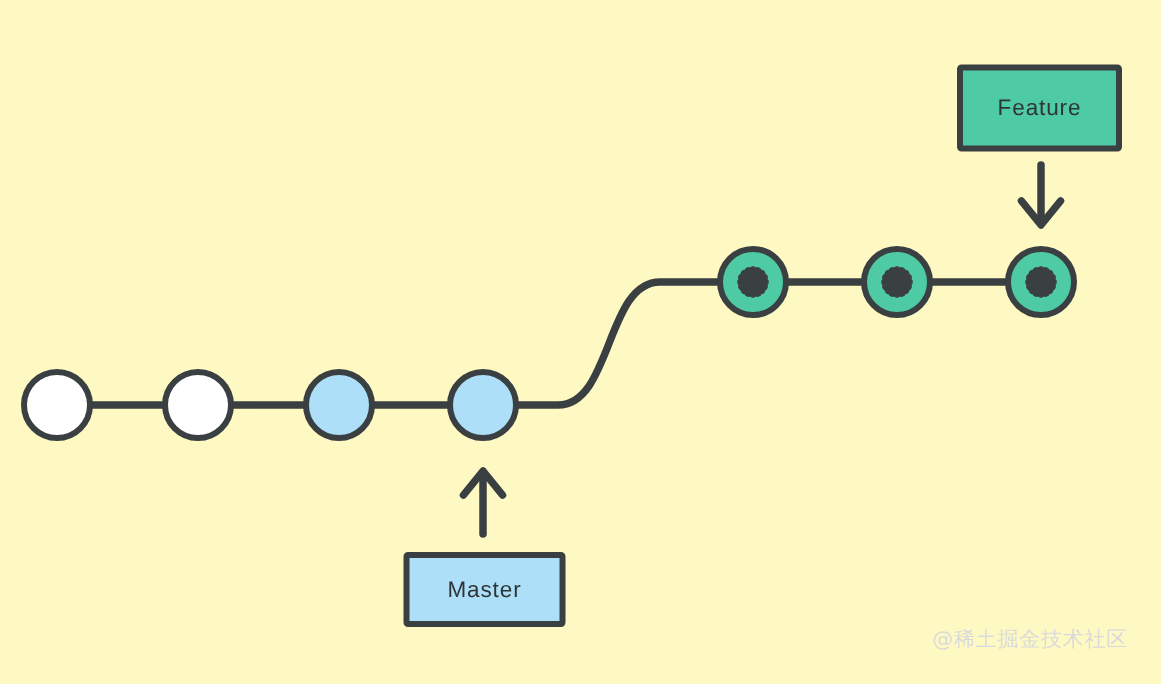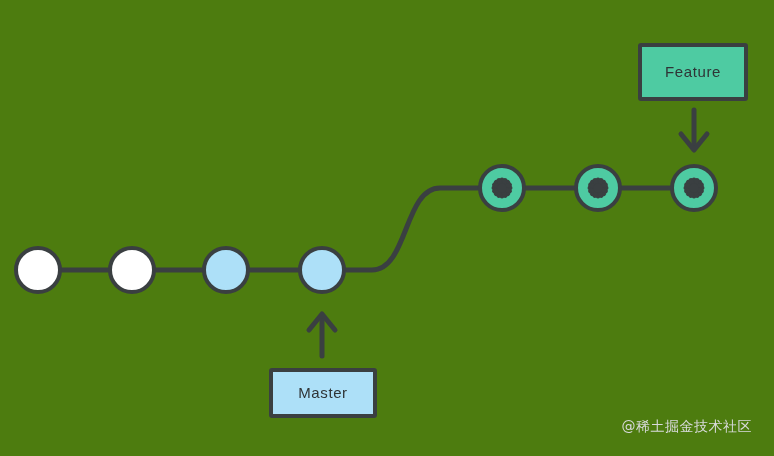--- a/index.html
+++ b/index.html
@@ -8,21 +8,21 @@
     padding: 0;
     background: #ffffff;
   }
   body {
     font-family: "Liberation Sans", "DejaVu Sans", sans-serif;
   }
   #diagram-root {
     position: relative;
     width: 774px;
     height: 456px;
-    background: #4d7c0f;
+    background: #fef9c3;
     overflow: hidden;
   }
   #diagram-svg {
     position: absolute;
     left: 0;
     top: 0;
     width: 774px;
     height: 456px;
     display: block;
   }

